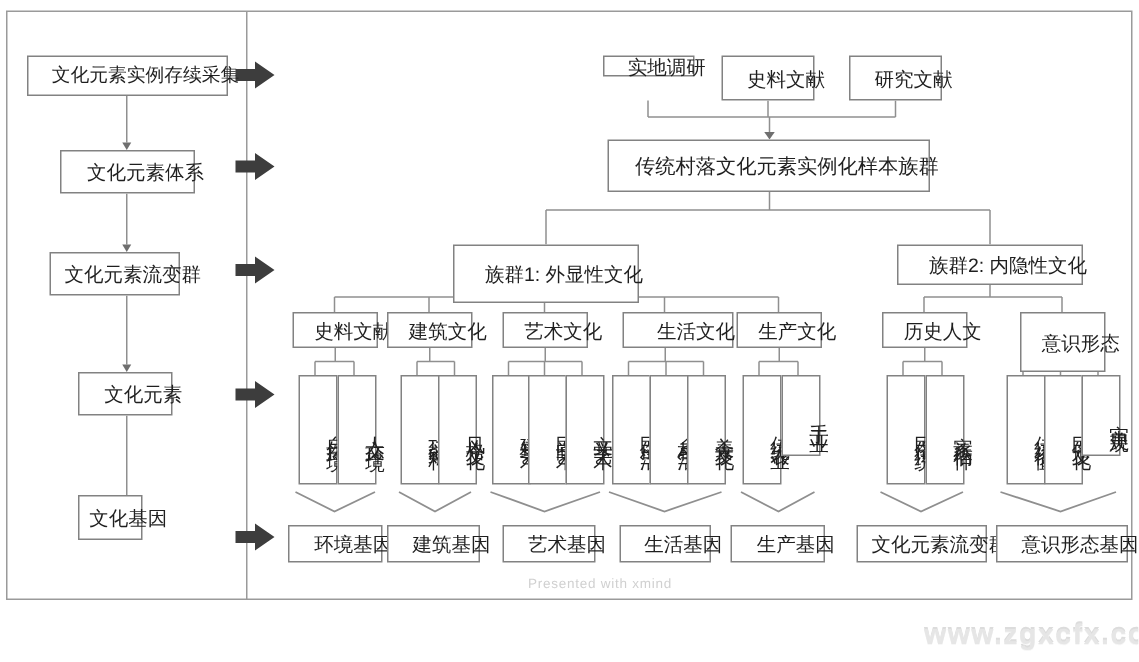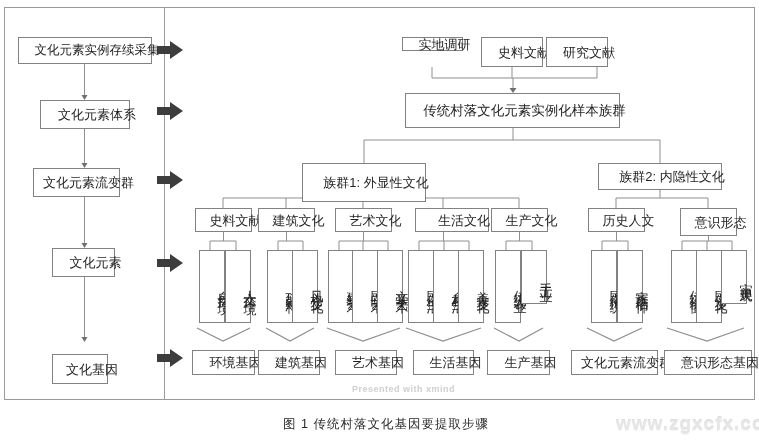--- a/index.html
+++ b/index.html
@@ -11,21 +11,21 @@
     position:absolute;box-sizing:border-box;border:1px solid #828282;background:#fff;
     display:flex;align-items:center;justify-content:center;
     font-size:13px;line-height:1;white-space:nowrap;color:#1f1f1f;padding-left:24px;
   }
   .vbox{
     writing-mode:vertical-rl;text-orientation:upright;
     letter-spacing:3.5px;font-size:13px;white-space:normal;
   }
   .svglayer{position:absolute;left:0;top:0;pointer-events:none;}
   .caption{position:absolute;font-size:12.5px;color:#2a2a2a;letter-spacing:1px;}
-  .wm-tool{position:absolute;font-size:9px;color:#d0d0d0;font-weight:700;letter-spacing:.5px;}
+  .wm-tool{position:absolute;font-size:9px;color:#d0d0d0;font-weight:400;letter-spacing:.5px;}
   .wm-site{
     position:absolute;font-size:19px;font-weight:bold;letter-spacing:1px;
     color:#e6e6e6;text-shadow:0 1px 0 #f7f7f7, 0 -1px 0 #dcdcdc;
   }
 </style>
 </head>
 <body>
 
 <div class="canvas">
 
@@ -124,38 +124,38 @@
       <polygon points="157,176 170,176 170,171 183,180 170,189 170,184 157,184"></polygon>
       <polygon points="157,259 170,259 170,254 183,263 170,272 170,267 157,267"></polygon>
       <polygon points="157,354 170,354 170,349 183,358 170,367 170,362 157,362"></polygon>
     </g>
   </svg>
 
   <div class="box" style="left:18px;top:37px;width:134px;height:27px;font-size:12.5px">文化元素实例存续采集</div>
   <div class="box" style="left:40px;top:100px;width:90px;height:29px">文化元素体系</div>
   <div class="box" style="left:33px;top:168px;width:87px;height:29px">文化元素流变群</div>
   <div class="box" style="left:52px;top:248px;width:63px;height:29px">文化元素</div>
-  <div class="box" style="left:52px;top:354px;width:56px;height:30px">文化基因</div>
+  <div class="box" style="left:52px;top:330px;width:43px;height:30px">文化基因</div>
 
   <div class="box" style="left:402px;top:37px;width:61px;height:14px">实地调研</div>
   <div class="box" style="left:481px;top:37px;width:62px;height:30px">史料文献</div>
-  <div class="box" style="left:546px;top:37px;width:62px;height:30px">研究文献</div>
+  <div class="box" style="left:566px;top:37px;width:62px;height:30px">研究文献</div>
 
   <div class="box" style="left:405px;top:93px;width:215px;height:35px;font-size:13.5px">传统村落文化元素实例化样本族群</div>
 
   <div class="box" style="left:302px;top:163px;width:124px;height:39px">族群1: 外显性文化</div>
   <div class="box" style="left:598px;top:163px;width:124px;height:27px">族群2: 内隐性文化</div>
 
   <div class="box" style="left:195px;top:208px;width:57px;height:24px">史料文献</div>
   <div class="box" style="left:258px;top:208px;width:57px;height:24px">建筑文化</div>
   <div class="box" style="left:335px;top:208px;width:57px;height:24px">艺术文化</div>
   <div class="box" style="left:415px;top:208px;width:74px;height:24px">生活文化</div>
   <div class="box" style="left:491px;top:208px;width:57px;height:24px">生产文化</div>
   <div class="box" style="left:588px;top:208px;width:57px;height:24px">历史人文</div>
-  <div class="box" style="left:680px;top:208px;width:57px;height:28px">意识形态</div>
+  <div class="box" style="left:680px;top:208px;width:57px;height:40px">意识形态</div>
 
   <div class="box vbox" style="left:199px;top:250px;width:22px;height:73px">自然环境</div>
   <div class="box vbox" style="left:225px;top:250px;width:22px;height:73px">人文环境</div>
 
   <div class="box vbox" style="left:267px;top:250px;width:22px;height:73px">功能结构</div>
   <div class="box vbox" style="left:292px;top:250px;width:22px;height:73px">风格文化</div>
 
   <div class="box vbox" style="left:328px;top:250px;width:22px;height:73px">建筑艺术</div>
   <div class="box vbox" style="left:352px;top:250px;width:22px;height:73px">民间艺术</div>
   <div class="box vbox" style="left:377px;top:250px;width:22px;height:73px">文学艺术</div>
@@ -176,16 +176,15 @@
 
   <div class="box" style="left:192px;top:350px;width:63px;height:25px">环境基因</div>
   <div class="box" style="left:258px;top:350px;width:62px;height:25px">建筑基因</div>
   <div class="box" style="left:335px;top:350px;width:62px;height:25px">艺术基因</div>
   <div class="box" style="left:413px;top:350px;width:61px;height:25px">生活基因</div>
   <div class="box" style="left:487px;top:350px;width:63px;height:25px">生产基因</div>
   <div class="box" style="left:571px;top:350px;width:87px;height:25px">文化元素流变群</div>
   <div class="box" style="left:664px;top:350px;width:88px;height:25px">意识形态基因</div>
 
   <div class="wm-tool" style="left:352px;top:384px">Presented with xmind</div>
-  <div class="caption" style="left:283px;top:416px">图 1 传统村落文化基因要提取步骤</div>
   <div class="wm-site" style="left:616px;top:413px">www.zgxcfx.com</div>
 
 </div>
 
 </body></html>

